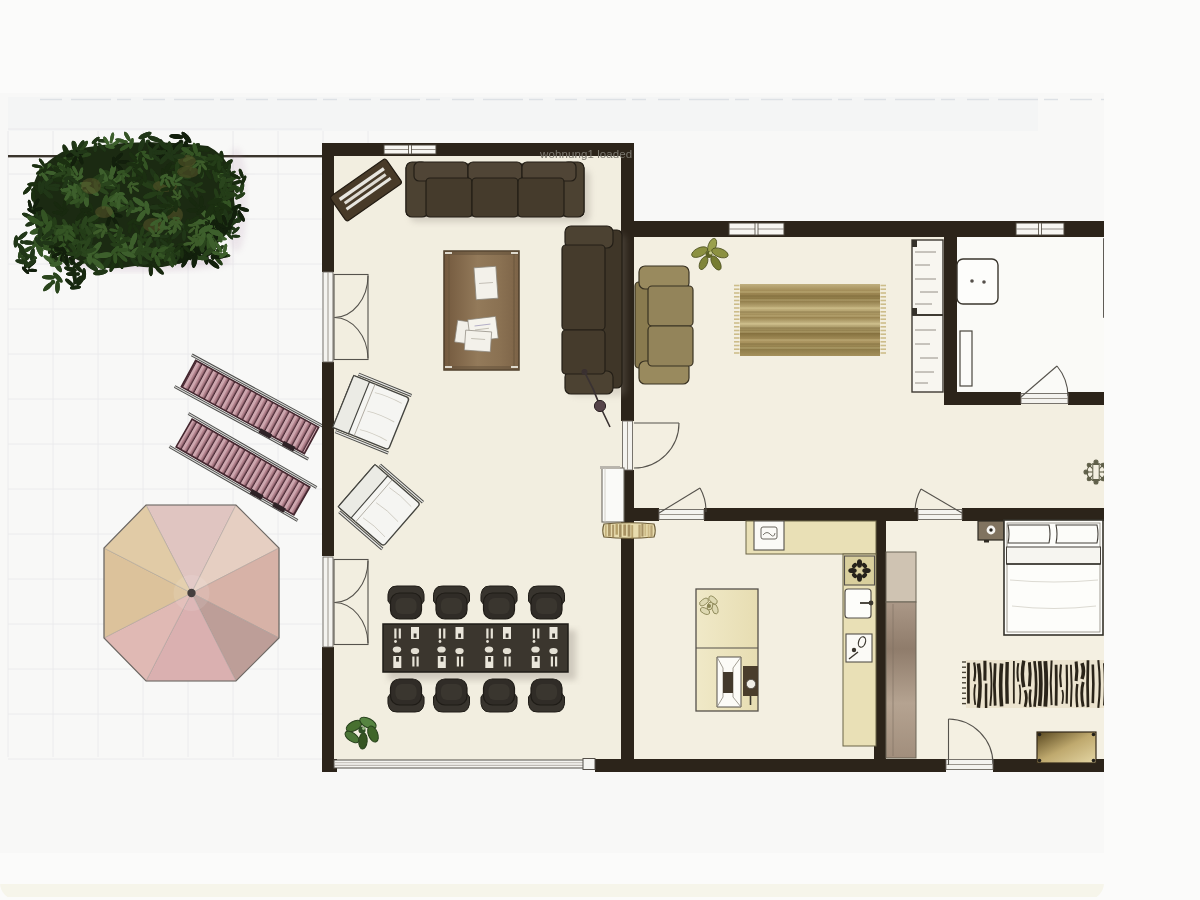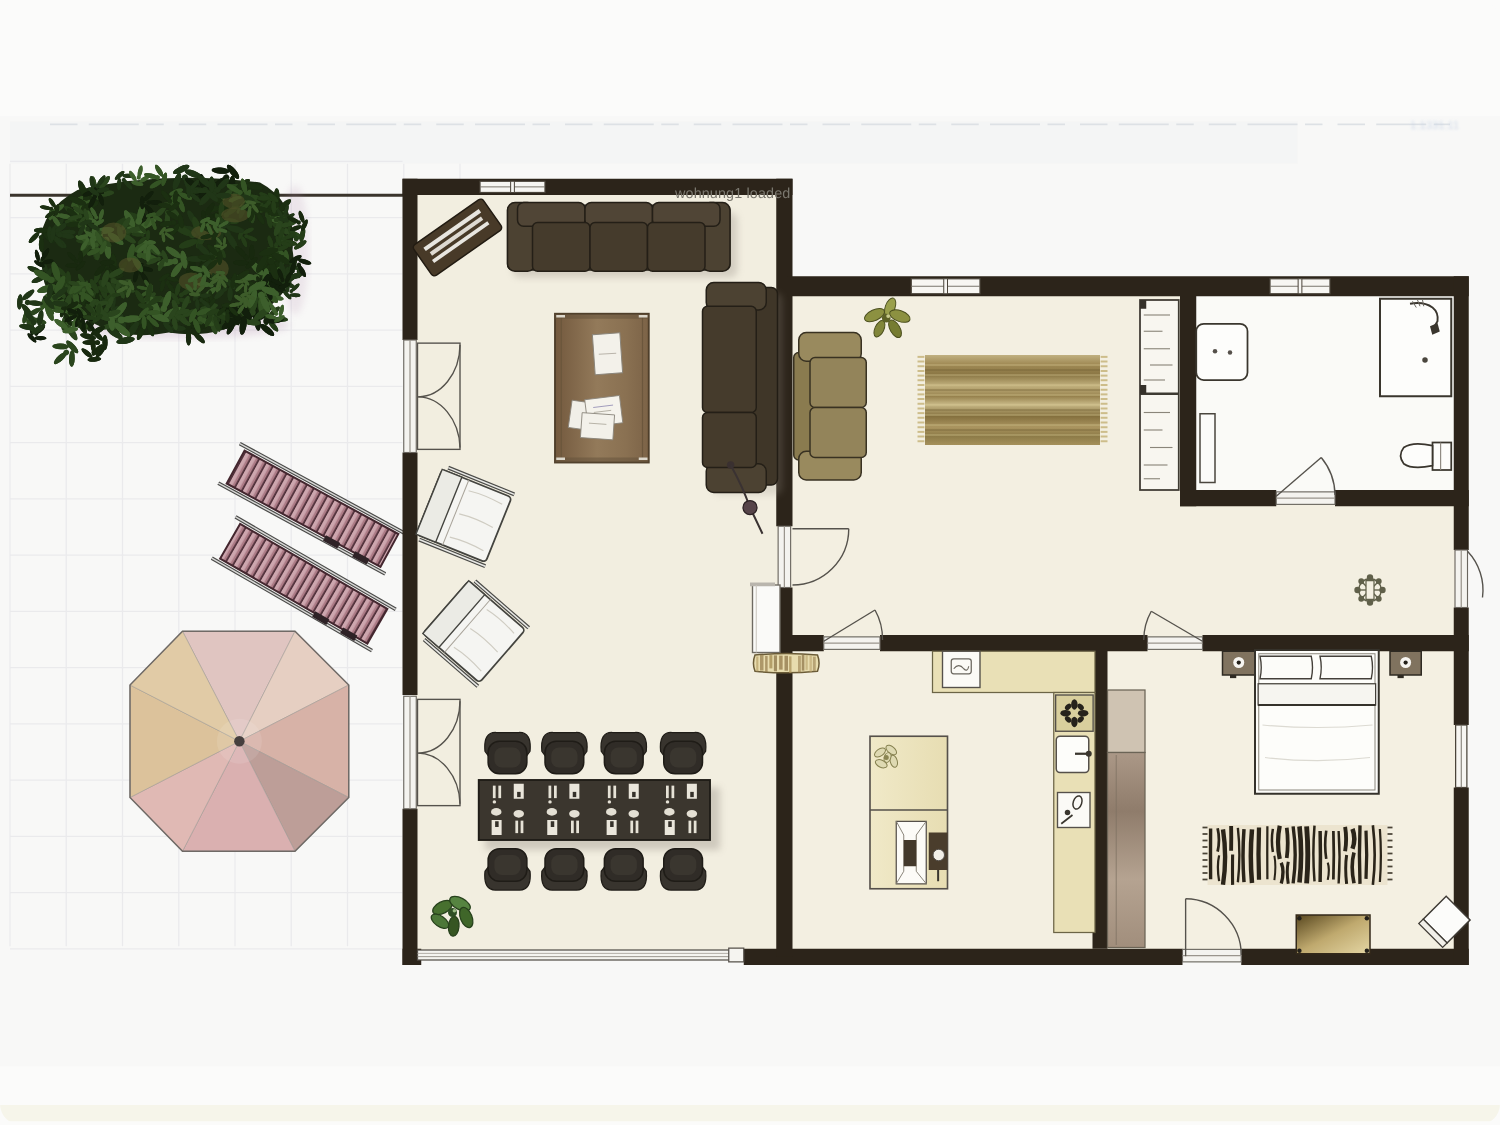--- a/index.html
+++ b/index.html
@@ -1,16 +1,16 @@
 <!DOCTYPE html>
 <html><head>
 <meta charset="utf-8">
 <style>
 html,body{margin:0;padding:0;background:#fbfbfa;}
-#page{position:relative;width:1200px;height:900px;overflow:hidden;
+#page{position:relative;width:1104px;height:900px;overflow:hidden;
  font-family:"Liberation Sans", sans-serif;border-radius:17px;}
 </style>
 </head>
 <body>
 <div id="page">
 <svg width="1200" height="900" viewBox="0 0 1200 900">
 <defs>
   <linearGradient id="tableg" x1="0" y1="0" x2="1" y2="0">
     <stop offset="0" stop-color="#73593e"></stop>
           <stop offset="0.45" stop-color="#937a5a"></stop>

